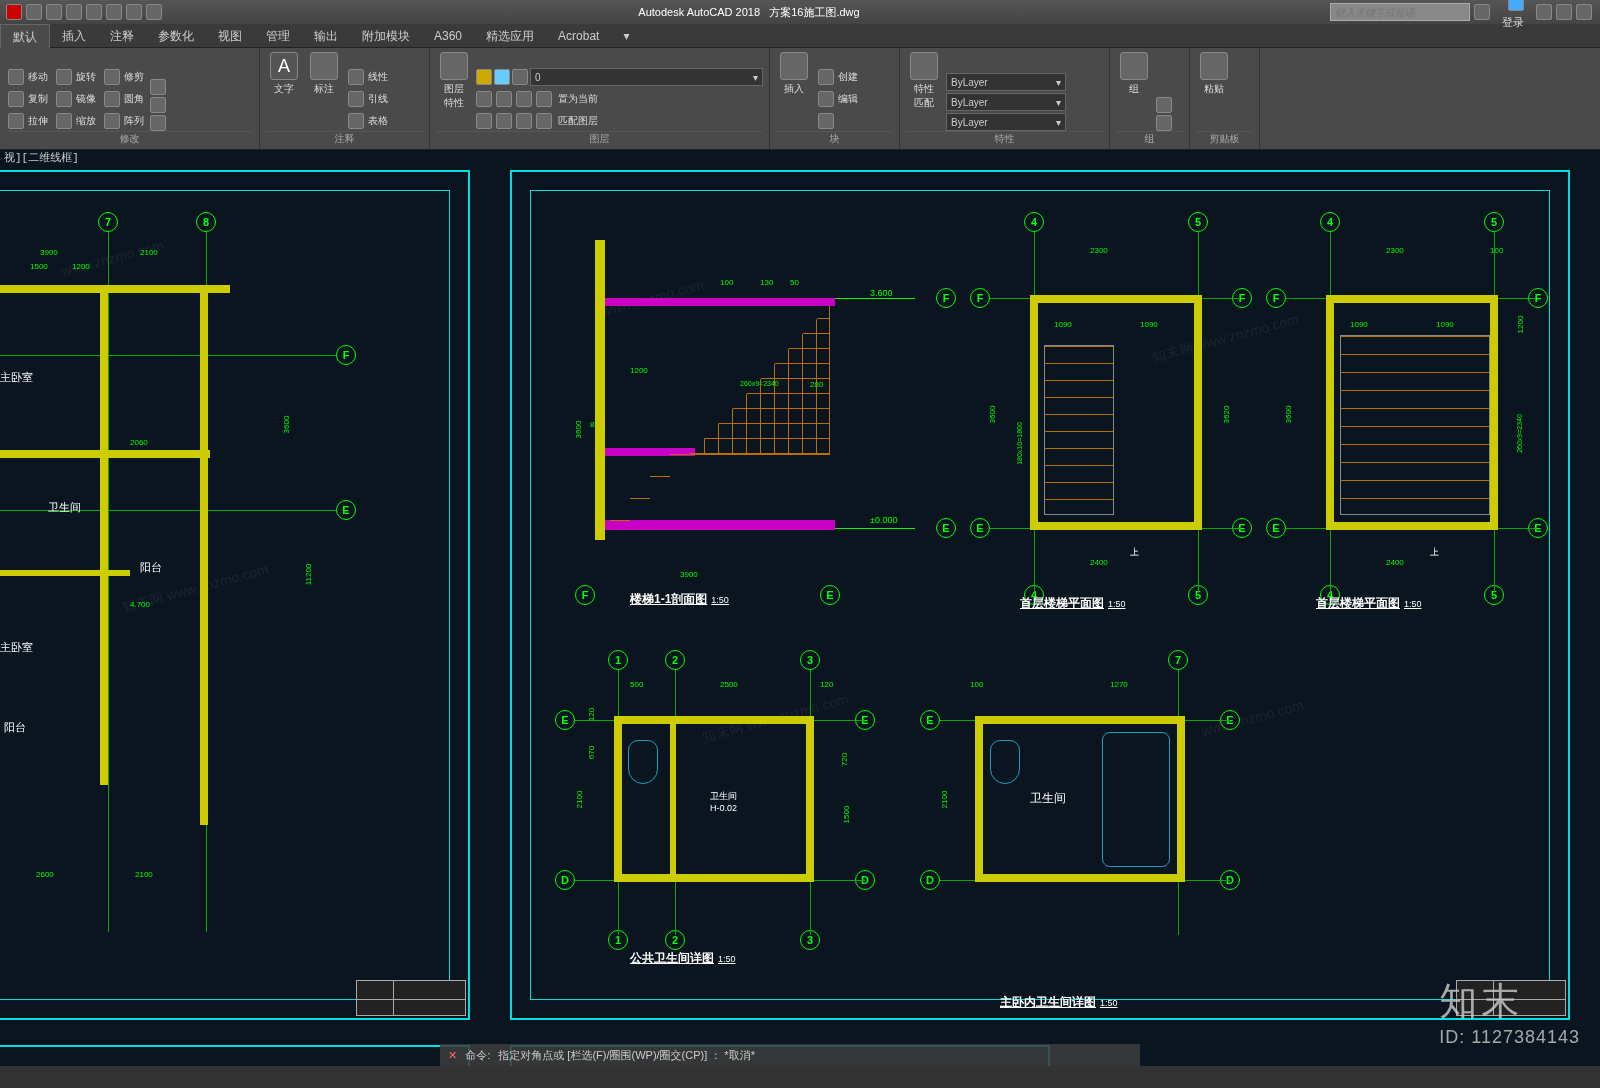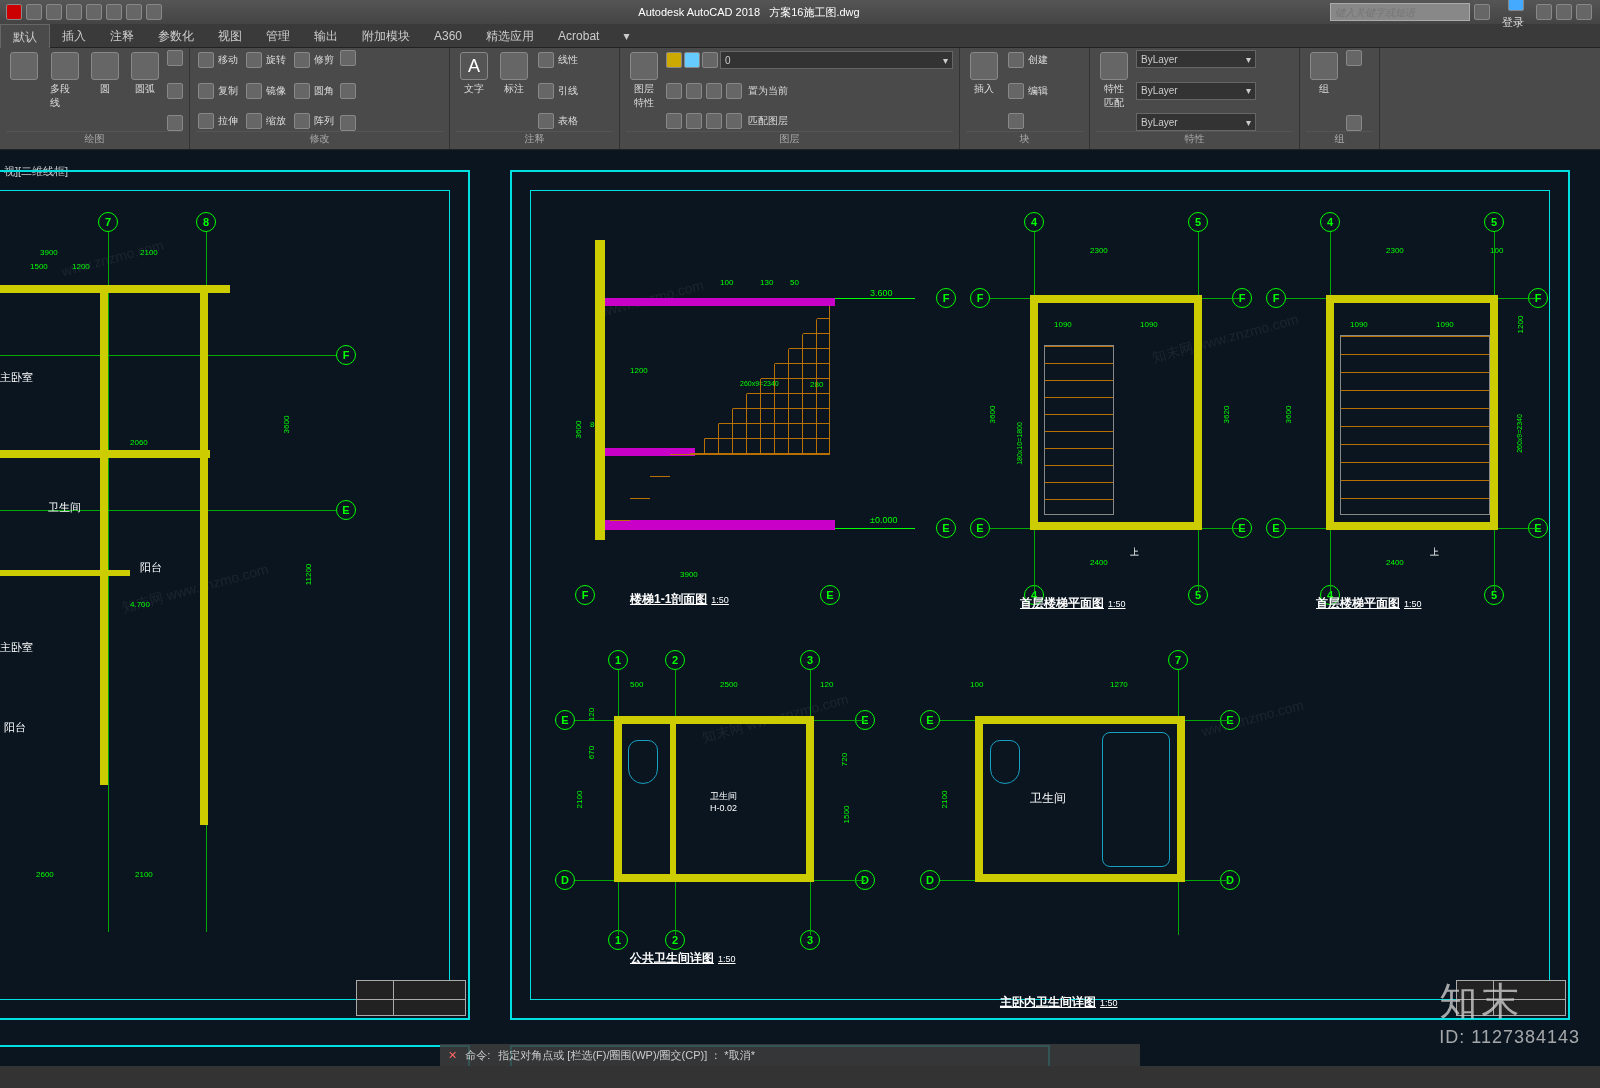--- a/index.html
+++ b/index.html
@@ -13,27 +13,27 @@
 .login { display:flex; align-items:flex-end; gap:4px; padding:0 8px;flex-direction:column; }
 .tabs { height:24px; background:#3a3a3a; display:flex; align-items:center; font-size:12px; color:#ccc; border-bottom:1px solid #222; }
 .tab { padding:0 12px; height:24px; line-height:24px; cursor:pointer; }
 .tab.active { background:#4a4a4a; border:1px solid #666; border-bottom:none; }
 .ribbon { height:102px; background:#4a4a4a; display:flex; border-bottom:1px solid #222; }
 .panel { border-right:1px solid #333; padding:2px 6px; display:flex; flex-direction:column; }
 .panel-body { flex:1; display:flex; gap:4px; }
 .panel-title { height:16px; font-size:10px; color:#aaa; text-align:center; border-top:1px solid #555; }
 .big-btn { display:flex; flex-direction:column; align-items:center; gap:2px; padding:2px 4px; font-size:10px; color:#ddd; cursor:pointer; }
 .big-icon { width:28px; height:28px; background:#666; border:1px solid #888; border-radius:3px; }
-.col { display:flex; flex-direction:column; gap:2px; justify-content:space-between; }
+.col { display:flex; flex-direction:column; gap:2px; justify-content:flex-end; }
 .row-item { display:flex; align-items:center; gap:4px; font-size:10px; color:#ddd; height:20px; cursor:pointer; padding:0 2px; }
 .small-icon { width:16px; height:16px; background:#666; border:1px solid #888; border-radius:2px; }
 .prop-row { display:flex; align-items:center; gap:2px; height:20px; }
 .prop-sel { width:120px; height:18px; background:#333; border:1px solid #666; color:#ccc; font-size:10px; padding:0 4px; display:flex; align-items:center; justify-content:space-between; }
 .canvas { position:relative; width:1600px; height:916px; background:#0a1520; overflow:hidden; }
-.vlabel { position:absolute; top:14px; left:4px; font-size:11px; color:#ccc; }
+.vlabel { position:absolute; top:0; left:4px; font-size:11px; color:#ccc;font-family:Liberation Mono, monospace; }
 .sheet-frame { position:absolute; border:2px solid #00e0e0; }
 .sheet-inner { position:absolute; inset:18px; border:1px solid #00e0e0; }
 .titleblk { position:absolute; bottom:2px; right:2px; width:110px; height:36px; border:1px solid #aaa; background:#222; }
 .titleblk::before { content:""; position:absolute; top:0; left:36px; width:1px; height:100%; background:#aaa; }
 .titleblk::after { content:""; position:absolute; top:18px; left:0; width:100%; height:1px; background:#aaa; }
 .dwg-label { position:absolute; font-size:12px; color:#fff; font-weight:bold; text-decoration:underline; white-space:nowrap; }
 .scale { font-size:9px; font-weight:normal; margin-left:4px; }
 .grid-bubble { position:absolute; width:20px; height:20px; border:1px solid #0f0; border-radius:50%; background:#0a1520; color:#0f0; font-size:11px; display:flex; align-items:center; justify-content:center; font-weight:bold; }
 .grid-line-h { position:absolute; height:1px; background:#0a0; }
 .grid-line-v { position:absolute; width:1px; background:#0a0; }
@@ -92,45 +92,20 @@
   <div class="tab">管理</div>
   <div class="tab">输出</div>
   <div class="tab">附加模块</div>
   <div class="tab">A360</div>
   <div class="tab">精选应用</div>
   <div class="tab">Acrobat</div>
   <div class="tab">▾</div>
 </div>
 
 <div class="ribbon">
-  <div class="panel" style="width:190px">
-    <div class="panel-body">
-      <div class="big-btn">
-          <div class="big-icon"></div>
-        </div>
-      <div class="big-btn">
-          <div class="big-icon"></div>
-          <span>多段线</span>
-        </div>
-      <div class="big-btn">
-          <div class="big-icon"></div>
-          <span>圆</span>
-        </div>
-      <div class="big-btn">
-          <div class="big-icon"></div>
-          <span>圆弧</span>
-        </div>
-      <div class="col">
-          <div class="small-icon"></div>
-          <div class="small-icon"></div>
-          <div class="small-icon"></div>
-        </div>
-    </div>
-    <div class="panel-title">绘图</div>
-  </div>
   <div class="panel" style="width:260px">
     <div class="panel-body">
       <div class="col">
         <div class="row-item">
             <div class="small-icon"></div>
             <span>移动</span>
           </div>
         <div class="row-item">
             <div class="small-icon"></div>
             <span>复制</span>
@@ -289,20 +264,29 @@
       <div class="big-btn">
           <div class="big-icon"></div>
           <span>组</span>
         </div>
       <div class="col">
           <div class="small-icon"></div>
           <div class="small-icon"></div>
         </div>
     </div>
     <div class="panel-title">组</div>
+  </div>
+  <div class="panel" style="width:70px">
+    <div class="panel-body">
+        <div class="big-btn">
+          <div class="big-icon"></div>
+          <span>粘贴</span>
+        </div>
+      </div>
+    <div class="panel-title">剪贴板</div>
   </div>
 </div>
 
 <div class="canvas">
   <div class="vlabel">视][二维线框]</div>
 
   <div class="watermark" style="top:100px;left:60px">www.znzmo.com</div>
   <div class="watermark" style="top:430px;left:120px">知末网 www.znzmo.com</div>
   <div class="watermark" style="top:140px;left:600px">www.znzmo.com</div>
   <div class="watermark" style="top:180px;left:1150px">知末网 www.znzmo.com</div>

